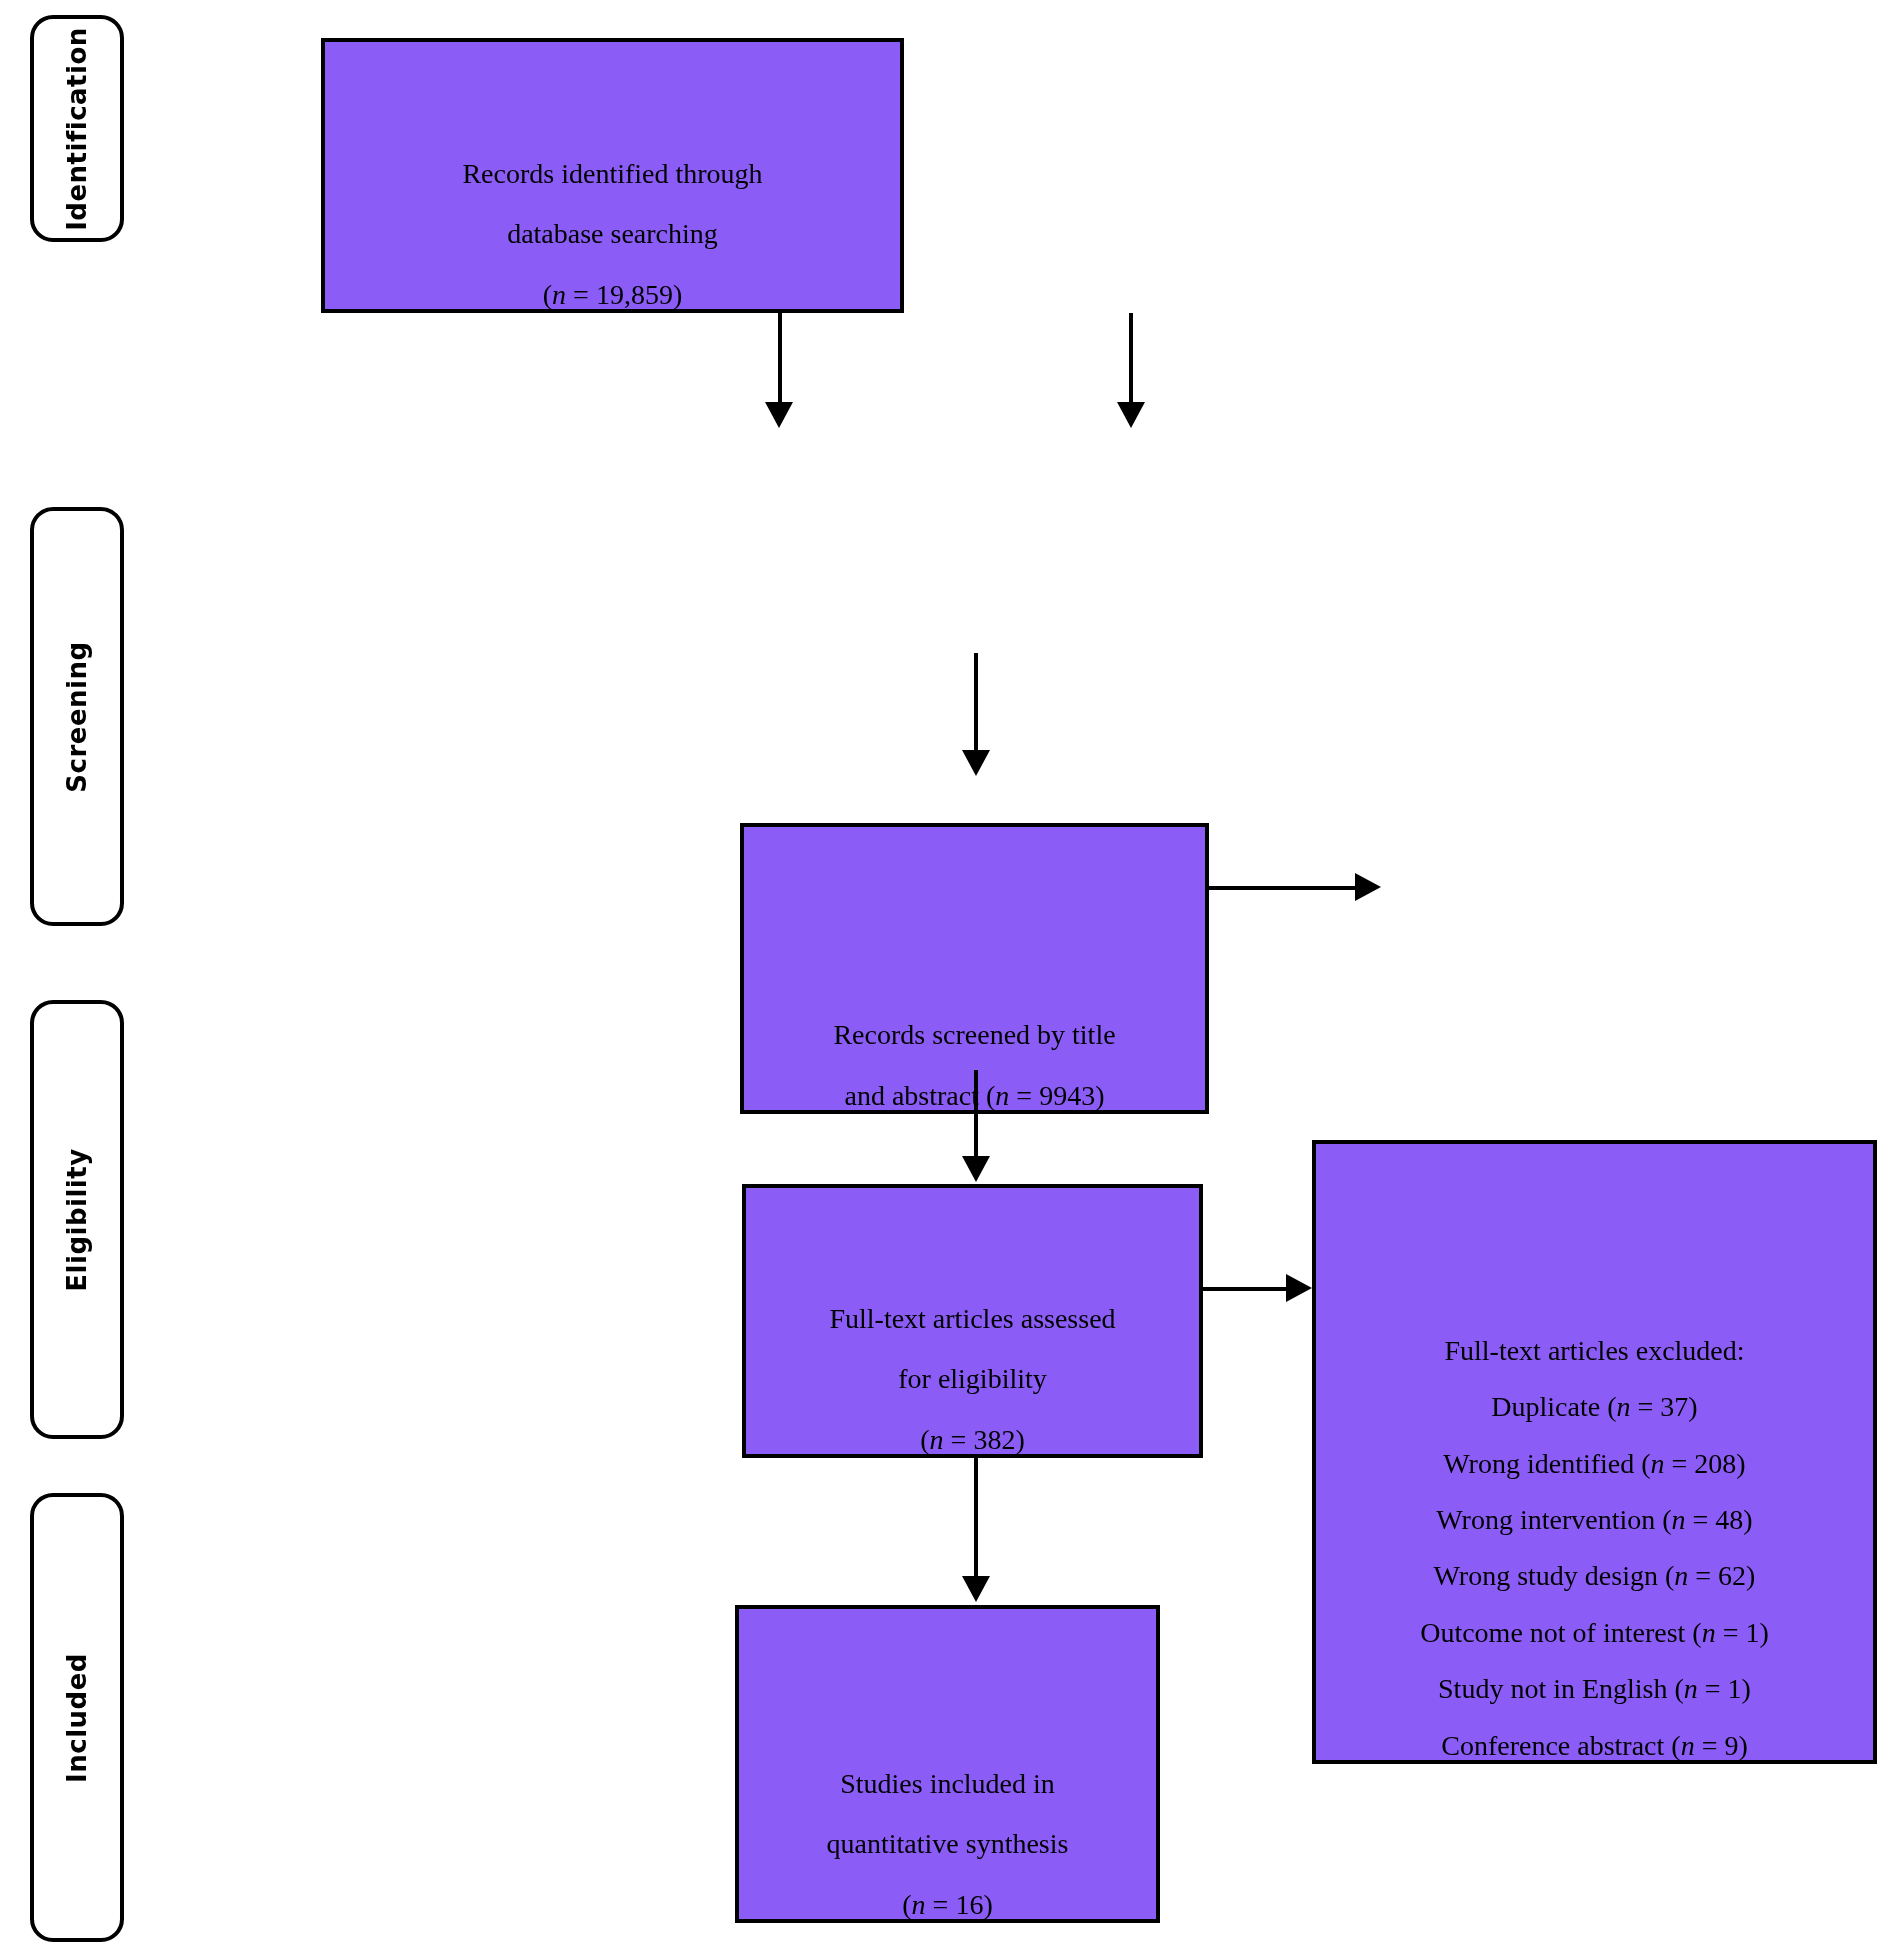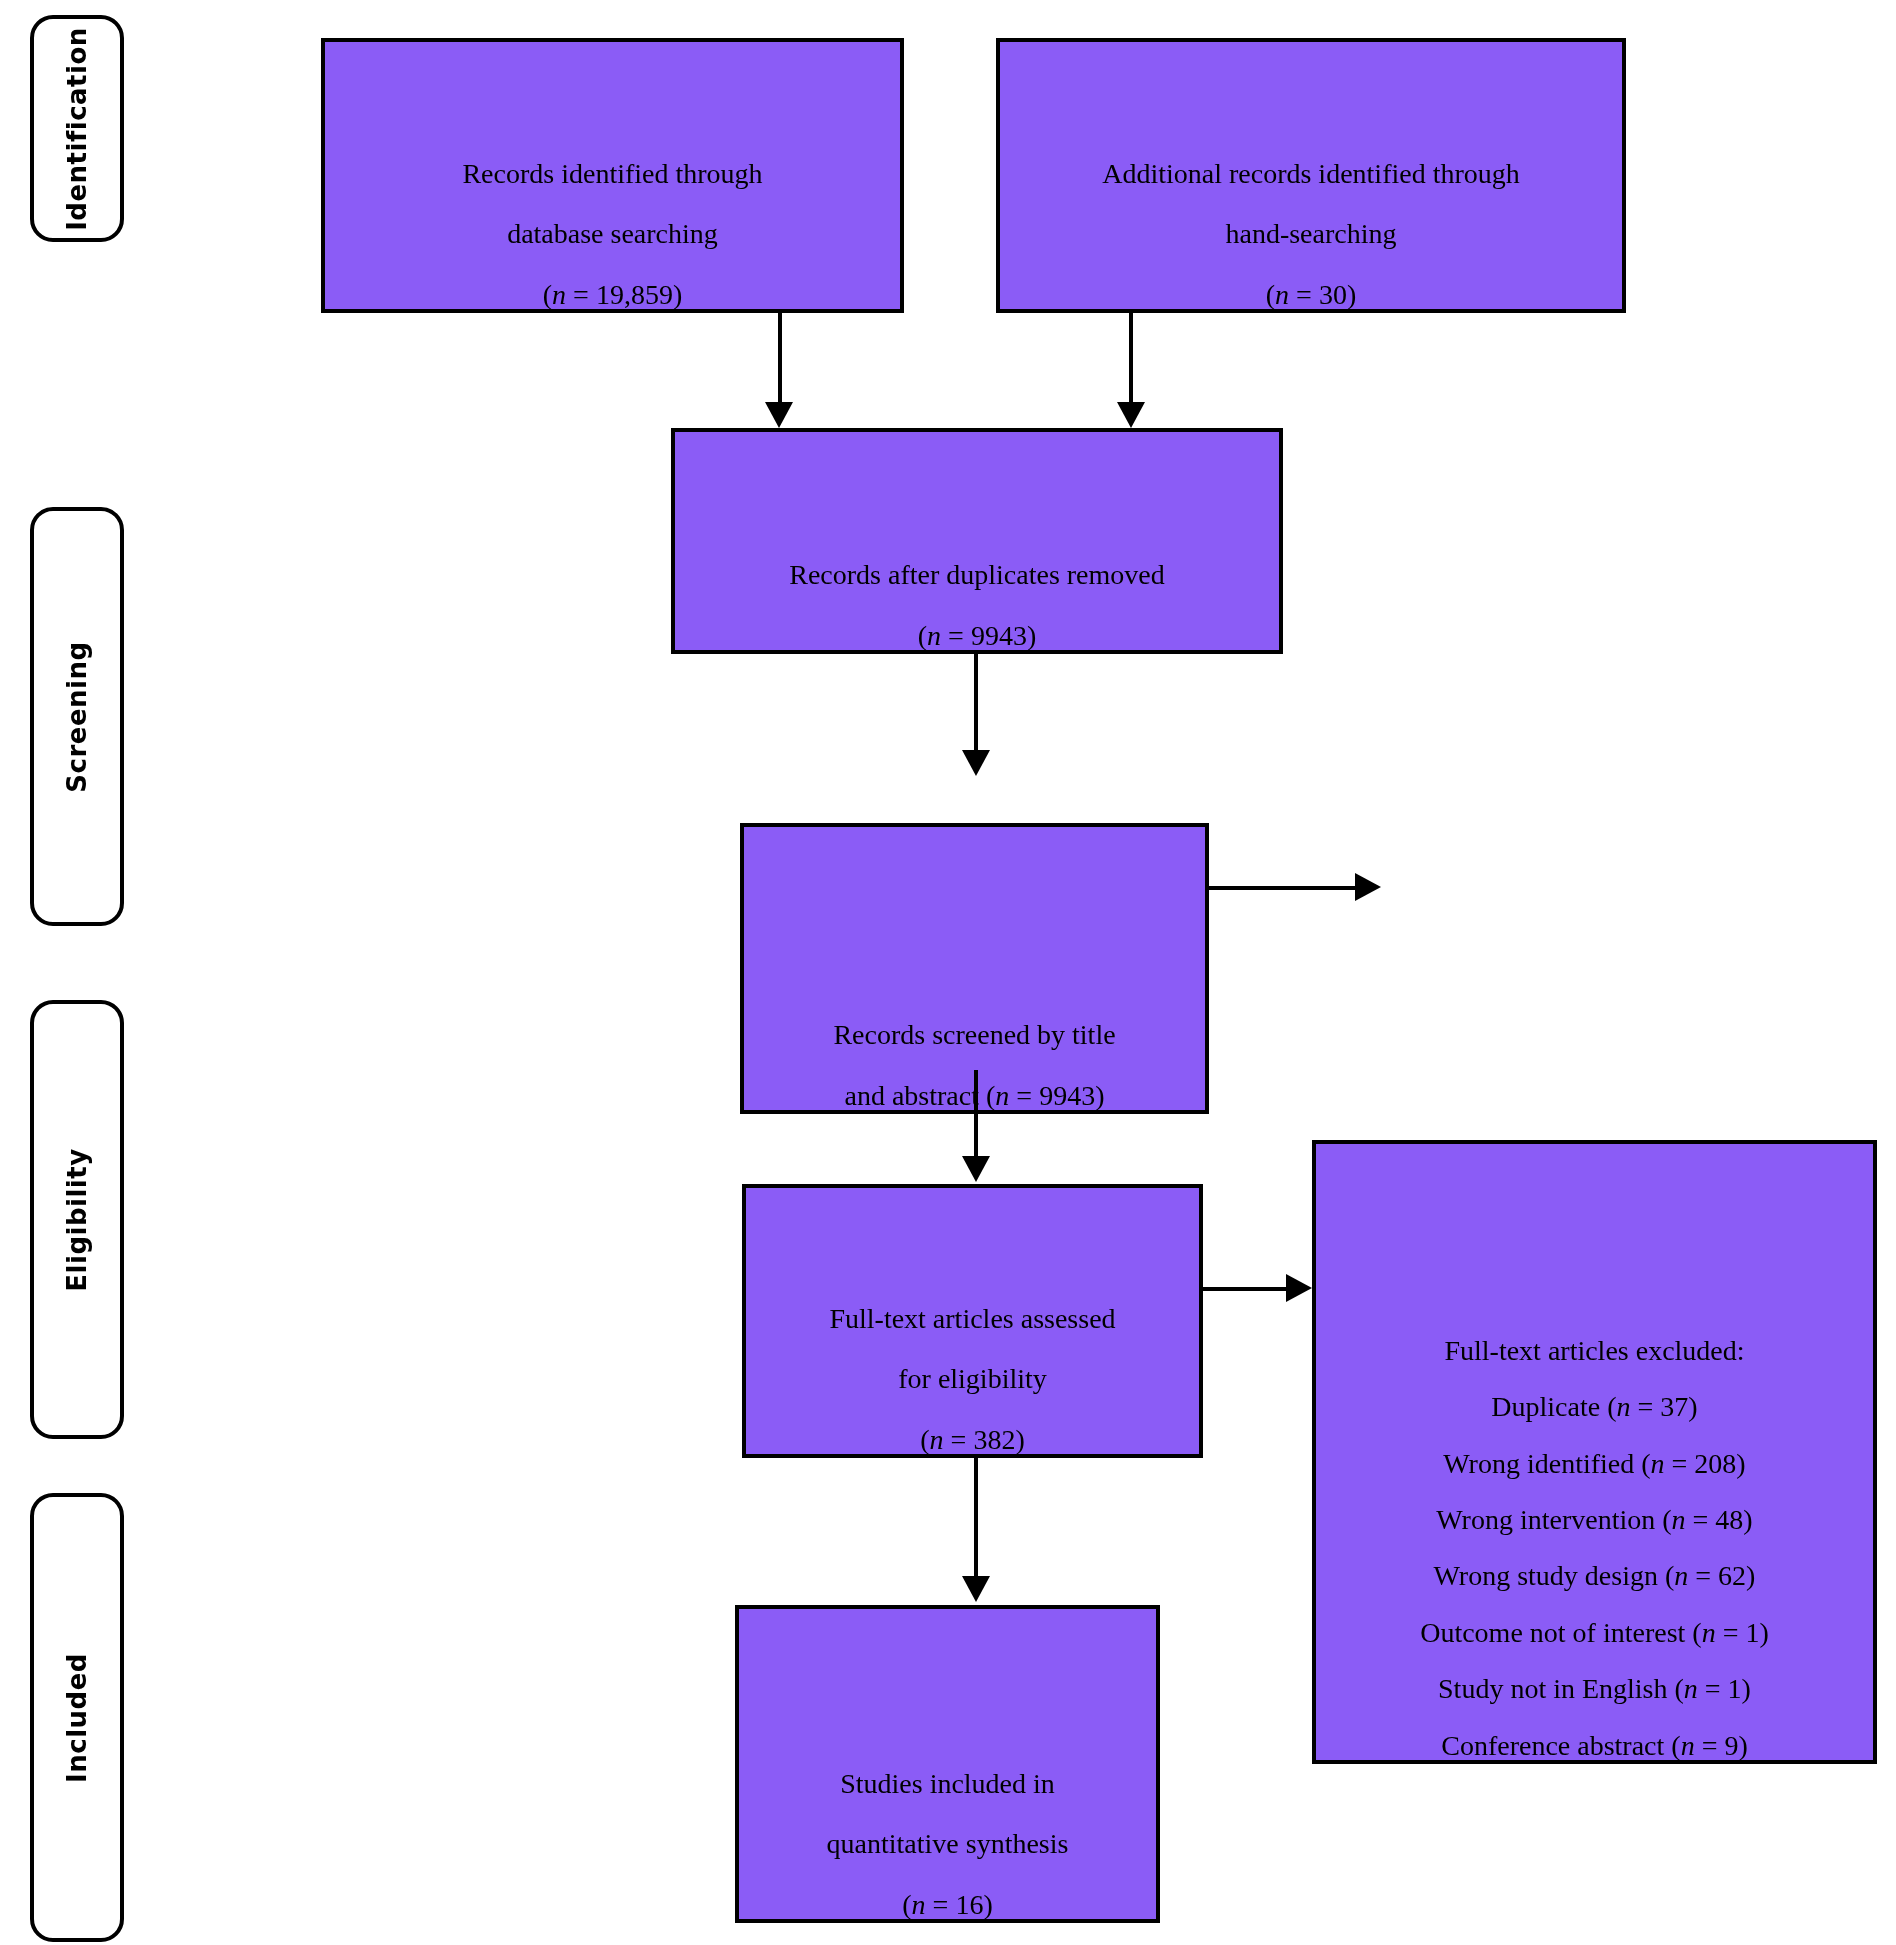--- a/index.html
+++ b/index.html
@@ -115,36 +115,27 @@
   <div class="stage-pill" style="left:30px; top:1493px; width:94px; height:449px;">
     <span class="stage-pill-label">Included</span>
   </div>
 
   <div class="flow-box" style="left:321px; top:38px; width:583px; height:275px;">
     <div class="flow-line">Records identified through</div>
     <div class="flow-line">database searching</div>
     <div class="flow-line"><span>(</span><span class="nvar">n</span><span> = 19,859)</span></div>
   </div>
 
-  <div class="flow-box" style="left:996px; top:38px; width:630px; height:275px;">
-    <div class="flow-line">Additional records identified through</div>
-    <div class="flow-line">hand-searching</div>
-    <div class="flow-line"><span>(</span><span class="nvar">n</span><span> = 30)</span></div>
-  </div>
 
   <div class="conn-v" style="left:778px; top:313px; height:91px;"></div>
   <div class="arrow-down" style="left:765px; top:402px;"></div>
 
   <div class="conn-v" style="left:1129px; top:313px; height:91px;"></div>
   <div class="arrow-down" style="left:1117px; top:402px;"></div>
 
-  <div class="flow-box" style="left:671px; top:428px; width:612px; height:226px;">
-    <div class="flow-line">Records after duplicates removed</div>
-    <div class="flow-line"><span>(</span><span class="nvar">n</span><span> = 9943)</span></div>
-  </div>
 
   <div class="conn-v" style="left:974px; top:653px; height:99px;"></div>
   <div class="arrow-down" style="left:962px; top:750px;"></div>
 
   <div class="flow-box" style="left:740px; top:779px; width:469px; height:291px;margin-top:44px;">
     <div class="flow-line">Records screened by title</div>
     <div class="flow-line"><span>and abstract (</span><span class="nvar">n</span><span> = 9943)</span></div>
   </div>
 
 

